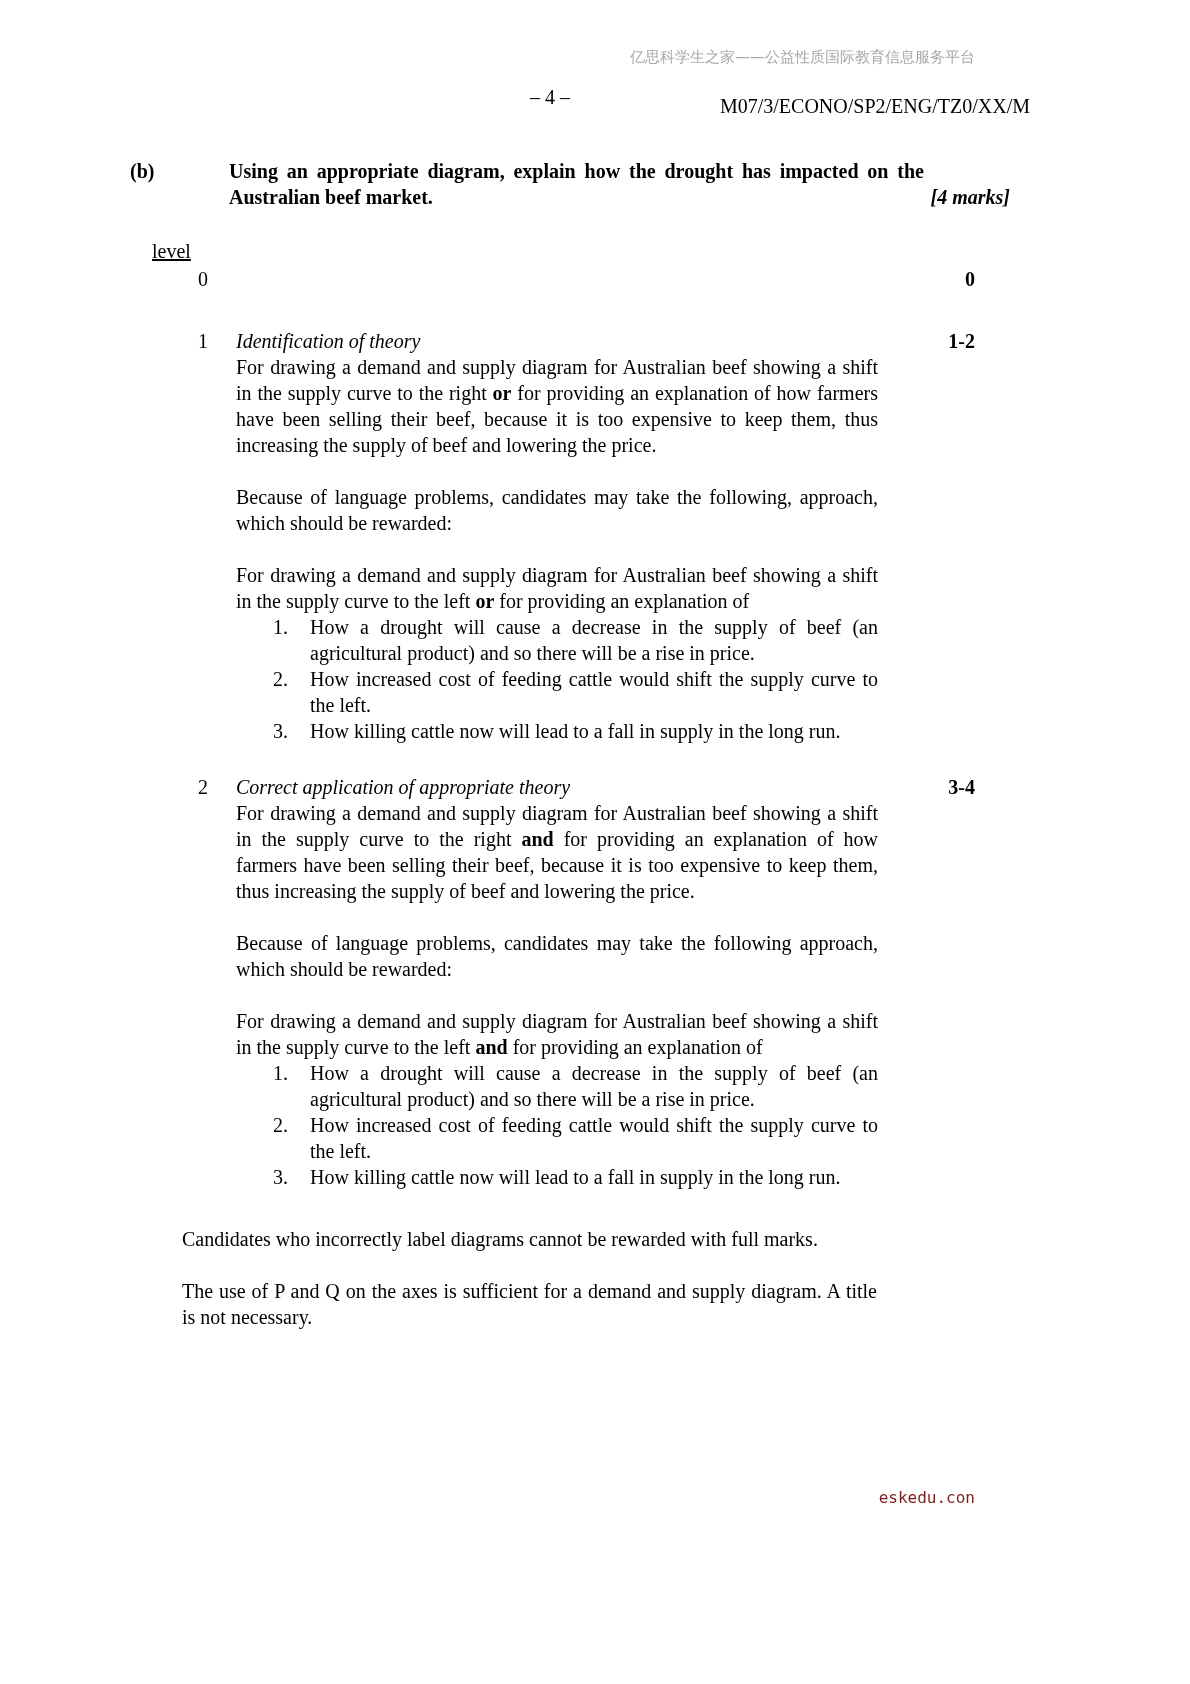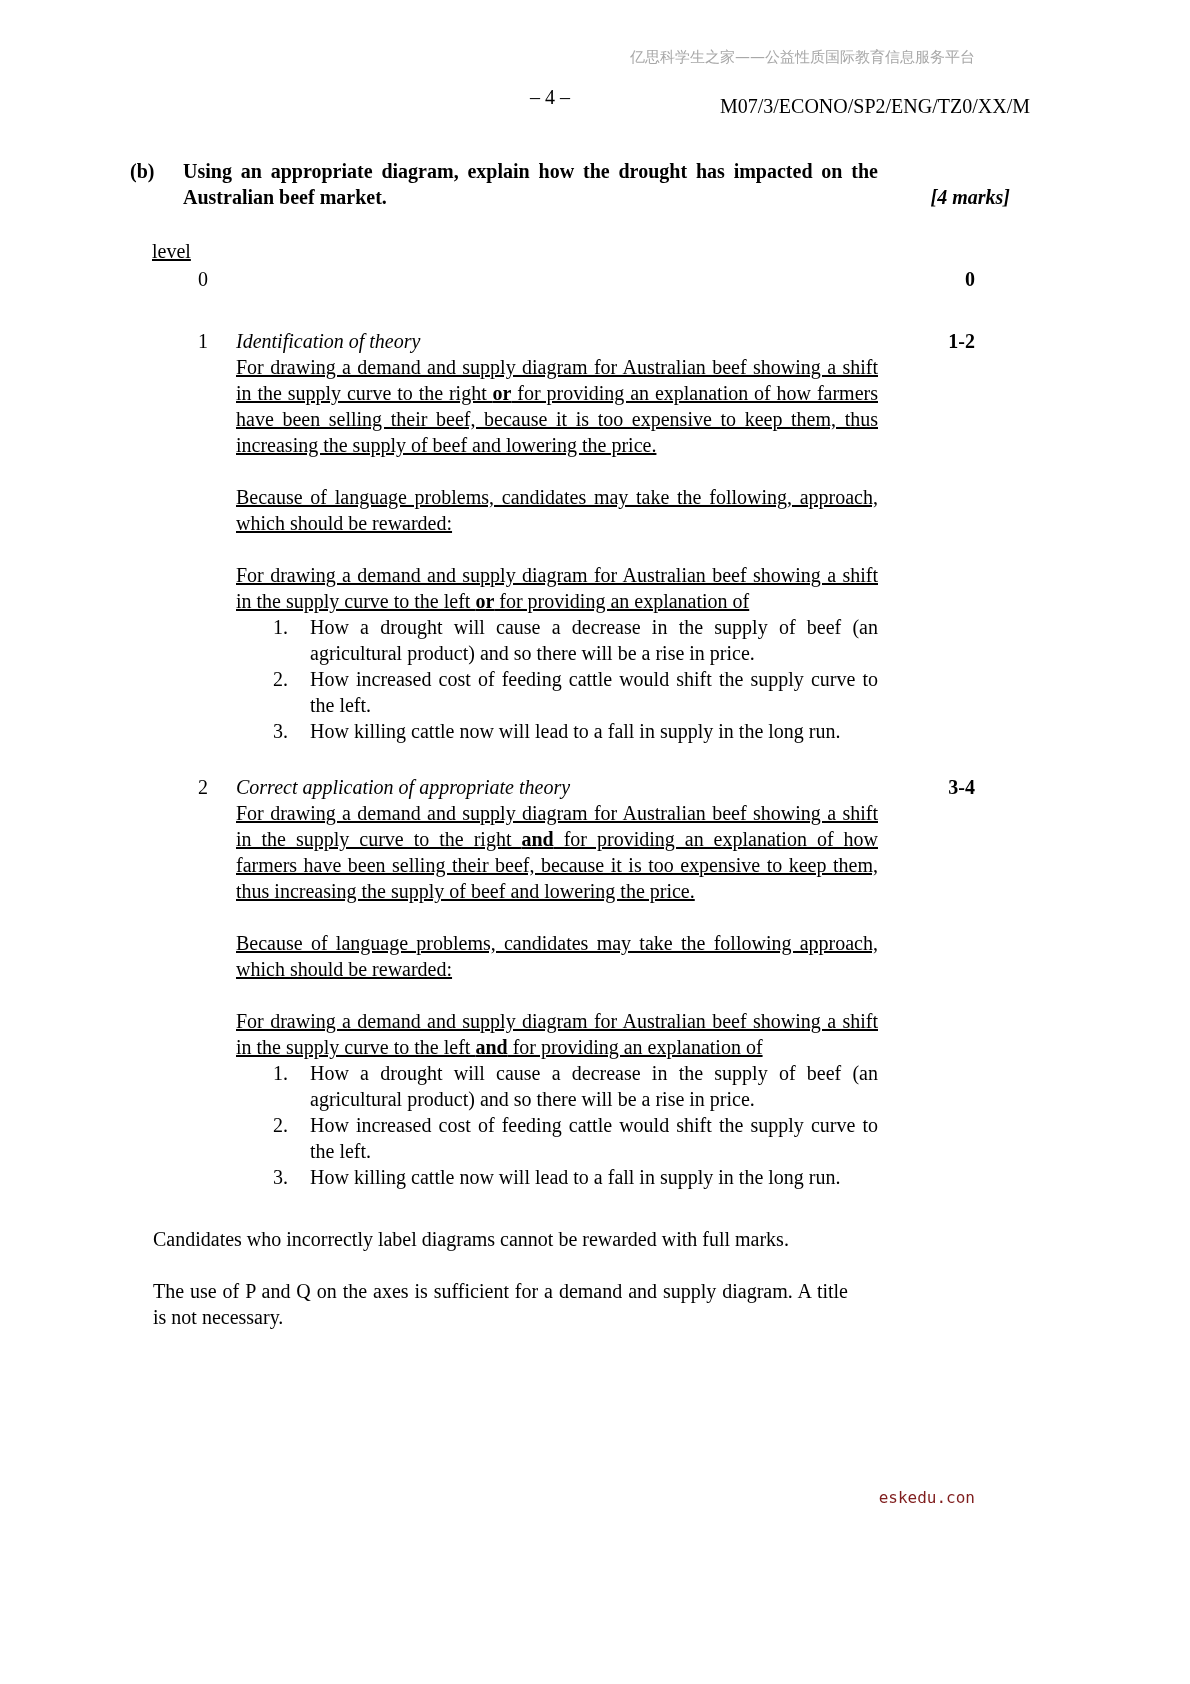--- a/index.html
+++ b/index.html
@@ -48,20 +48,21 @@
   .q-label {
     width: 53px;
     font-weight: bold;
     flex: 0 0 53px;
   }
   .q-text {
     width: 695px;
     flex: 0 0 695px;
     font-weight: bold;
     text-align: justify;
+    margin-left: 46px;
   }
   .q-marks {
     flex: 1;
     display: flex;
     align-items: flex-end;
     justify-content: flex-end;
     font-weight: bold;
     font-style: italic;
     white-space: nowrap;
   }
@@ -86,41 +87,40 @@
     flex: 1;
     text-align: right;
     font-weight: bold;
     padding-right: 35px;
     white-space: nowrap;
   }
   .lvl-title { font-style: italic; }
   .para {
     text-align: justify;
     margin: 8px 0 0 0;
-    text-decoration: underline;
   }
   .para + .para { margin-top: 26px; }
   .lvl-title + .para { margin-top: 0; }
   .b { font-weight: bold; }
   .numlist { margin-top: 0; }
   .numlist-item {
     display: flex;
     margin-left: 37px;
   }
   .numlist-item .li-num {
     flex: 0 0 37px;
   }
   .numlist-item .li-text {
     flex: 1;
     text-align: justify;
   }
   .gap-md { height: 30px; }
   .gap-lg { height: 36px; }
   .note {
-    margin-left: 23px;
+    margin-left: 52px;
     width: 695px;
     text-align: justify;
   }
   .note + .note { margin-top: 26px; }
   .site-footer {
     position: absolute;
     top: 1488px;
     right: 215px;
     color: #7f1d1d;
     font-size: 16px;

